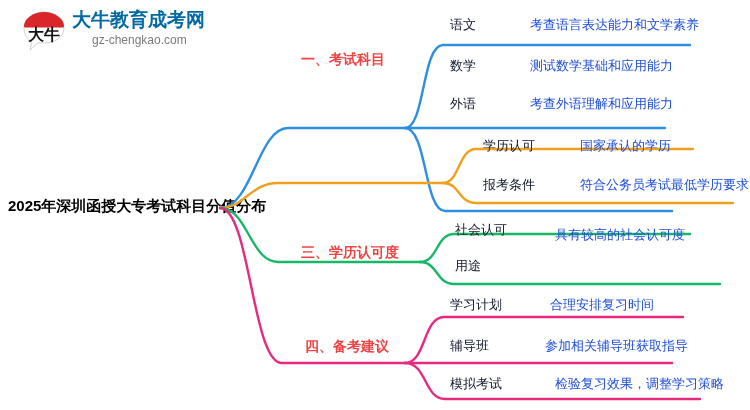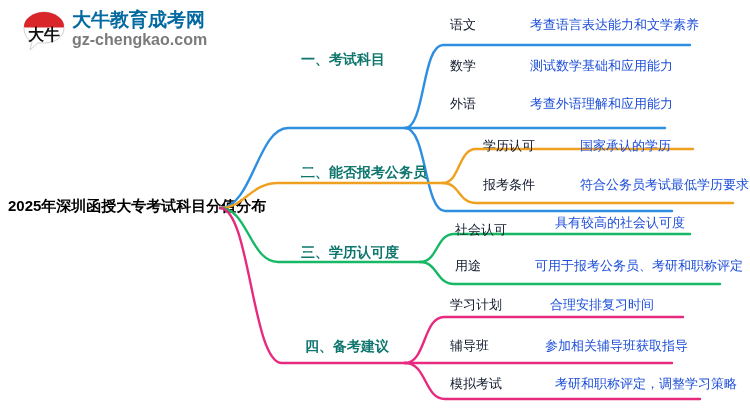--- a/index.html
+++ b/index.html
@@ -40,25 +40,26 @@
   }
   #logo-title {
     font-size: 19px;
     font-weight: bold;
     color: #0369a1;
     letter-spacing: 0px;
     line-height: 24px;
     white-space: nowrap;
   }
   #logo-sub {
-    font-size: 16px;
-    font-weight: bold;
+    font-size: 12px;
+    font-weight: normal;
     color: #7b7b7b;
     line-height: 16px;
     white-space: nowrap;
+    margin-left: 20px;
   }
 
   
   #root-title {
     position: absolute;
     left: 8px;
     top: 196px;
     font-size: 15px;
     font-weight: bold;
     color: #000000;
@@ -73,21 +74,21 @@
     top: 0;
     width: 750px;
     height: 410px;
   }
 
   
   .branch-label {
     position: absolute;
     font-size: 14px;
     font-weight: bold;
-    color: #0f766e;
+    color: #ef4444;
     white-space: nowrap;
     line-height: 18px;
   }
   .leaf-key {
     position: absolute;
     font-size: 13px;
     color: #0f172a;
     white-space: nowrap;
     line-height: 18px;
   }
@@ -154,40 +155,38 @@
 
   <div class="leaf-key" style="left:450px; top:16px;">语文</div>
   <div class="leaf-val" style="left:530px; top:16px;">考查语言表达能力和文学素养</div>
 
   <div class="leaf-key" style="left:450px; top:57px;">数学</div>
   <div class="leaf-val" style="left:530px; top:57px;">测试数学基础和应用能力</div>
 
   <div class="leaf-key" style="left:450px; top:95px;">外语</div>
   <div class="leaf-val" style="left:530px; top:95px;">考查外语理解和应用能力</div>
 
-  <div class="branch-label" style="left:301px; top:163px;">二、能否报考公务员</div>
 
   <div class="leaf-key" style="left:483px; top:137px;">学历认可</div>
   <div class="leaf-val" style="left:580px; top:137px;">国家承认的学历</div>
 
   <div class="leaf-key" style="left:483px; top:176px;text-align:center;">报考条件</div>
   <div class="leaf-val" style="left:580px; top:176px;">符合公务员考试最低学历要求</div>
 
   <div class="branch-label" style="left:301px; top:243px;">三、学历认可度</div>
 
   <div class="leaf-key" style="left:455px; top:221px;">社会认可</div>
-  <div class="leaf-val" style="left:555px; top:214px;text-align:right;">具有较高的社会认可度</div>
+  <div class="leaf-val" style="left:555px; top:226px;text-align:right;">具有较高的社会认可度</div>
 
   <div class="leaf-key" style="left:455px; top:257px;">用途</div>
-  <div class="leaf-val" style="left:535px; top:257px;">可用于报考公务员、考研和职称评定</div>
 
   <div class="branch-label" style="left:305px; top:337px;">四、备考建议</div>
 
   <div class="leaf-key" style="left:450px; top:296px;">学习计划</div>
   <div class="leaf-val" style="left:550px; top:296px;">合理安排复习时间</div>
 
   <div class="leaf-key" style="left:450px; top:337px;">辅导班</div>
   <div class="leaf-val" style="left:545px; top:337px;">参加相关辅导班获取指导</div>
 
   <div class="leaf-key" style="left:450px; top:375px;">模拟考试</div>
-  <div class="leaf-val" style="left:555px; top:375px;">考研和职称评定，调整学习策略</div>
+  <div class="leaf-val" style="left:555px; top:375px;">检验复习效果，调整学习策略</div>
 
 </div>
 
 </body></html>

